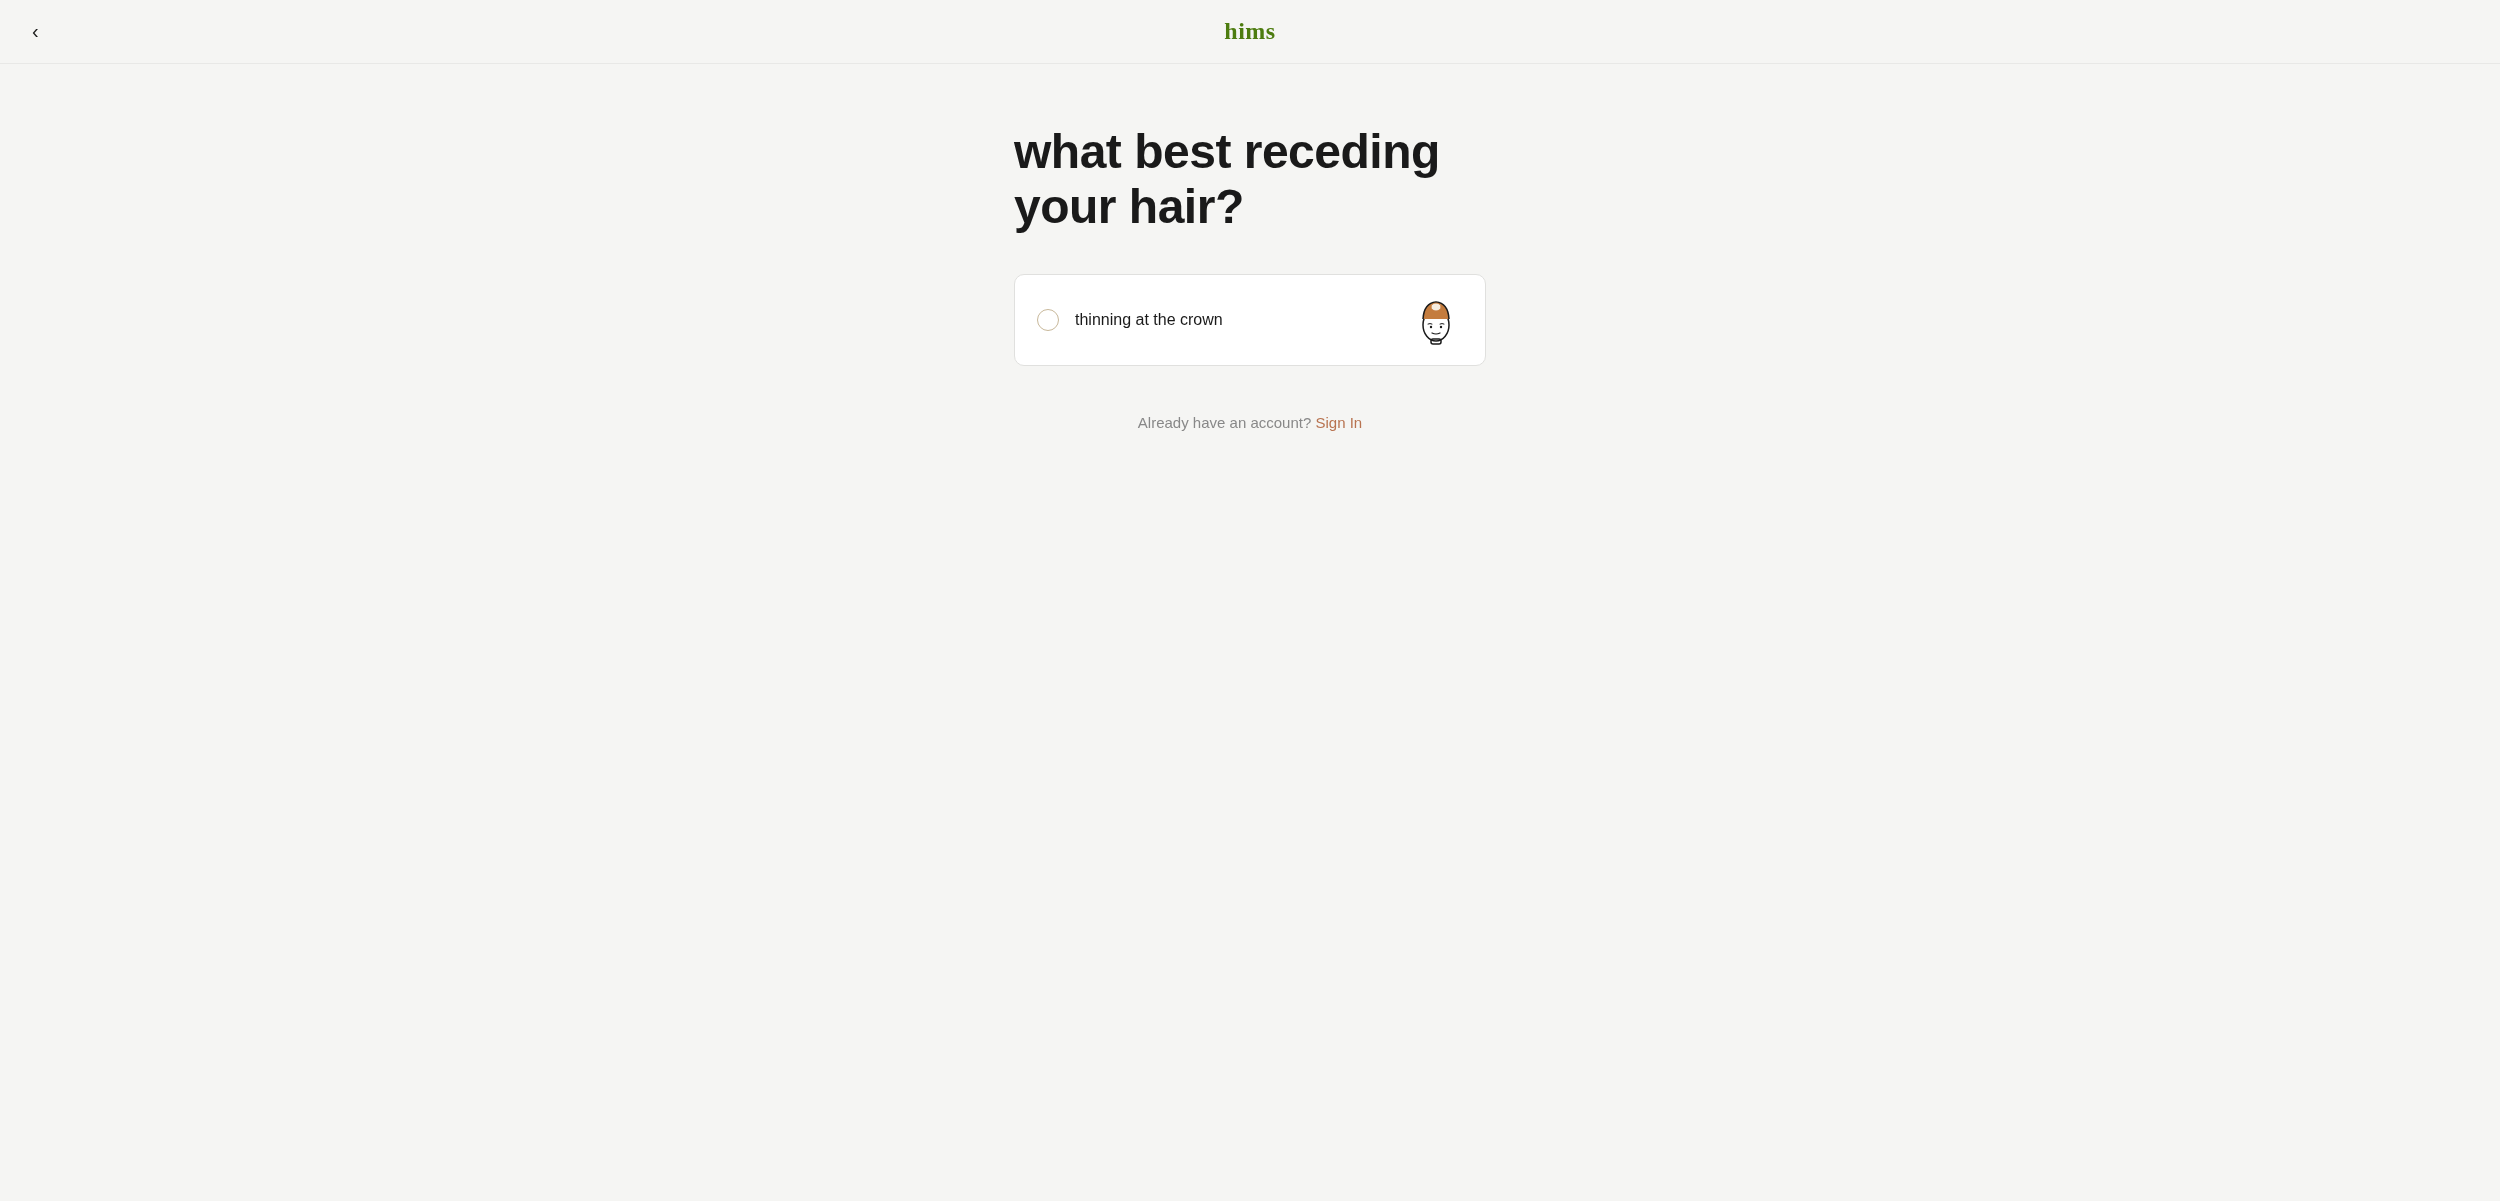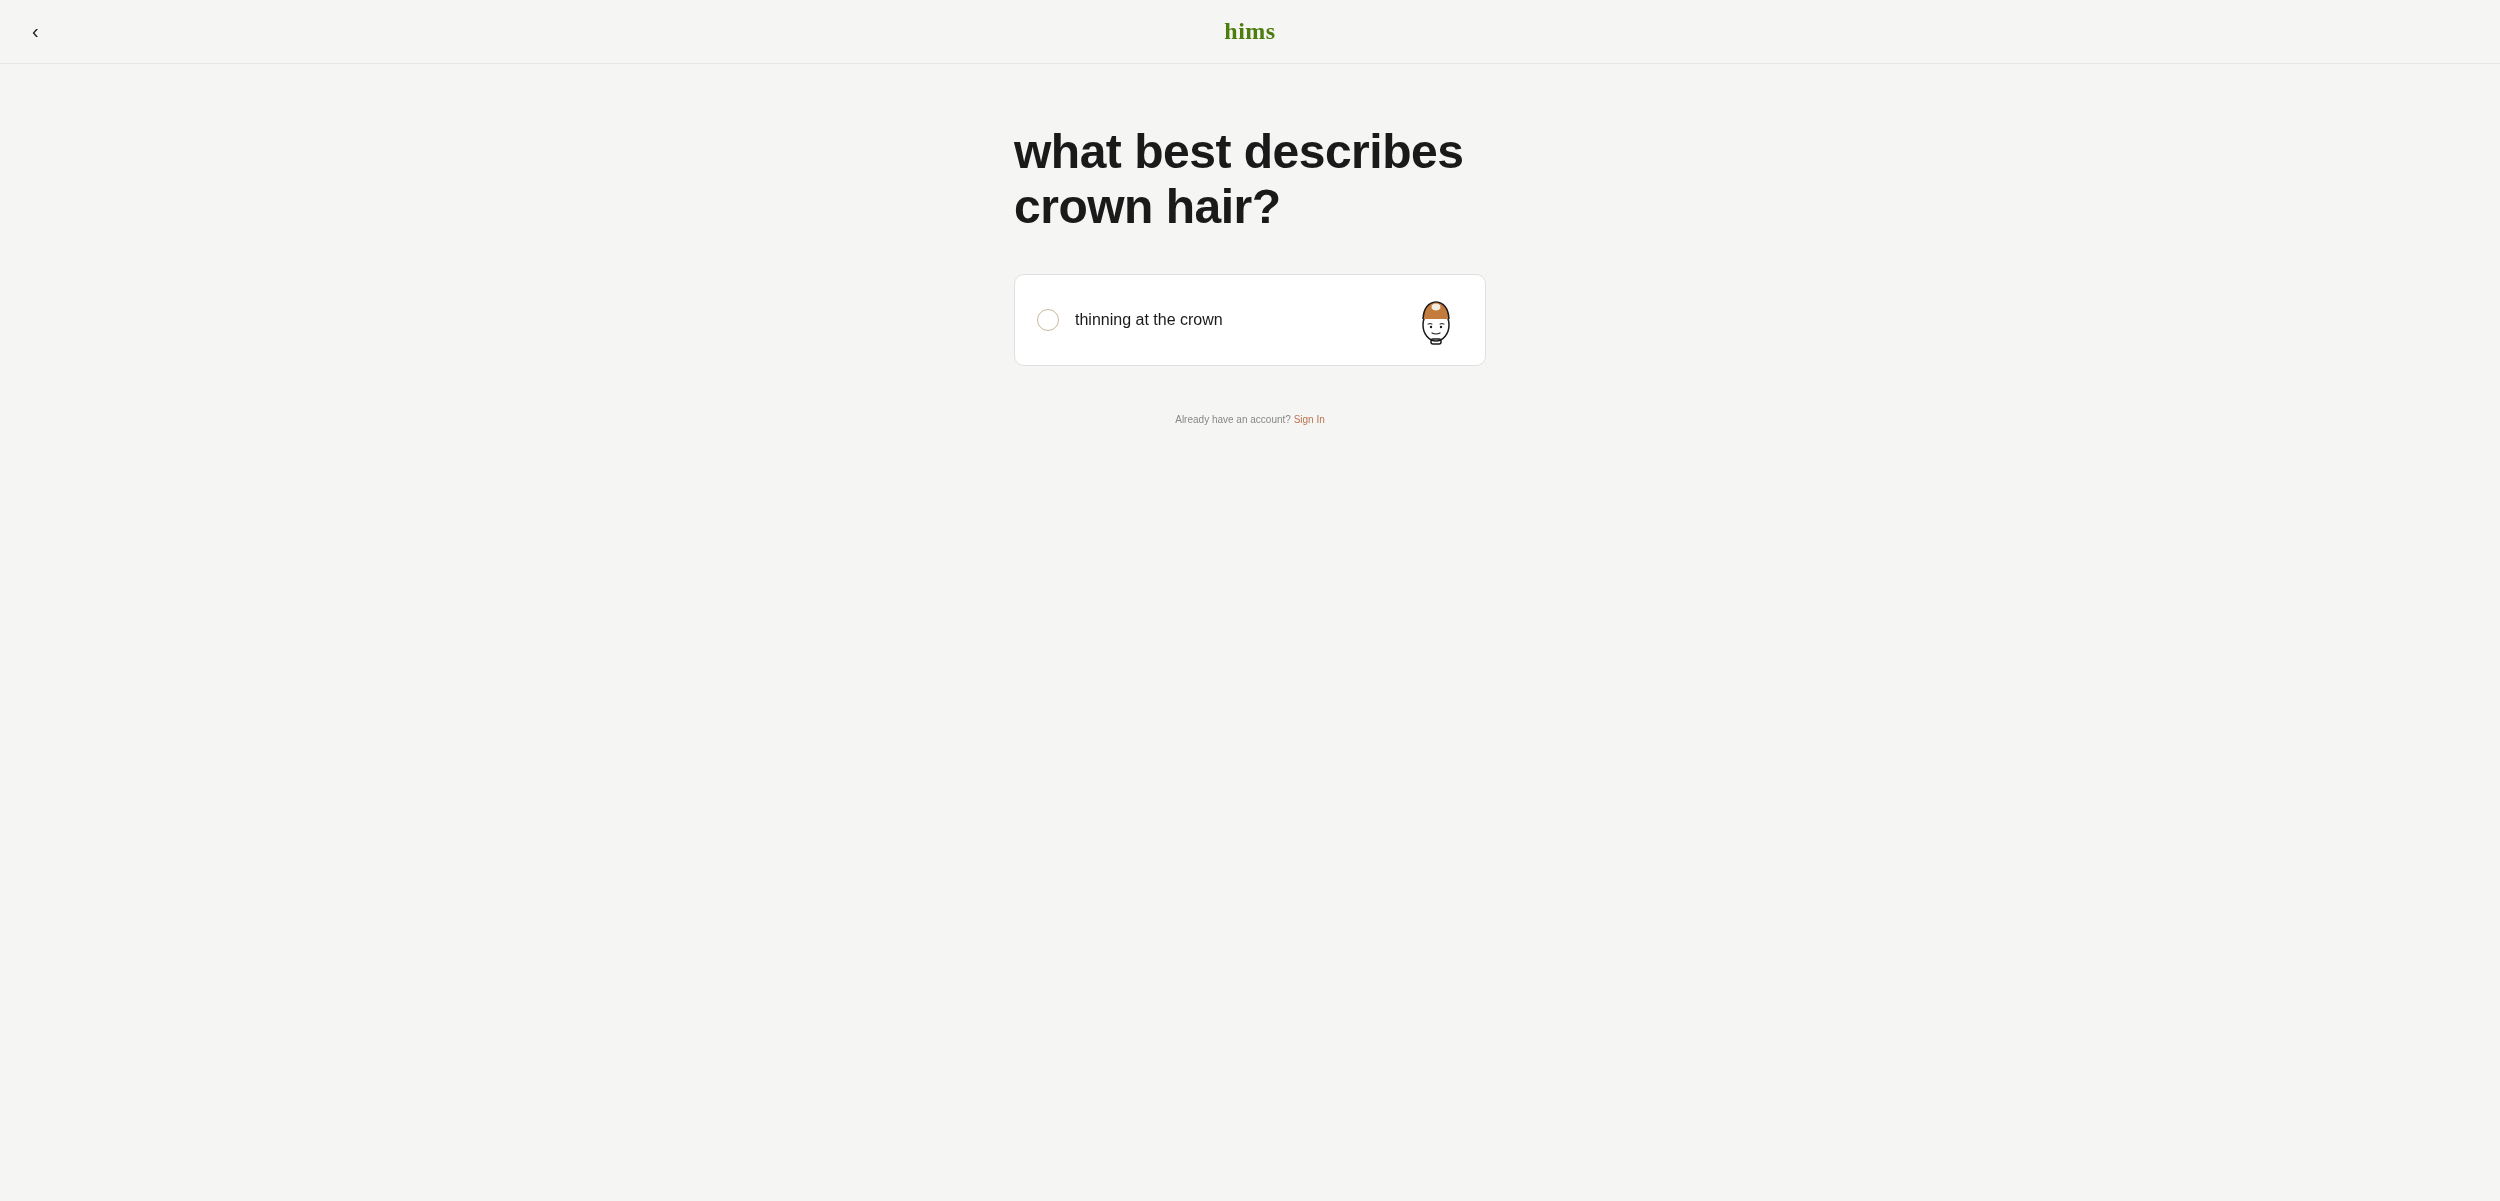--- a/index.html
+++ b/index.html
@@ -102,21 +102,21 @@
 
     .hair-illustration {
       width: 54px;
       height: 54px;
       flex-shrink: 0;
     }
 
     .footer-text {
       text-align: center;
       margin-top: 48px;
-      font-size: 10px;
+      font-size: 15px;
       color: #888;
     }
 
     .sign-in-link {
       color: #b87350;
       text-decoration: none;
       cursor: pointer;
     }
 
     
@@ -125,21 +125,21 @@
 <body>
 
 <header class="header">
   <button class="back-button">
     <span>‹</span>
   </button>
   <span class="logo">hims</span>
 </header>
 
 <main class="main-content">
-  <h1 class="question-title">what best describes crown hair?</h1>
+  <h1 class="question-title">what best receding your hair?</h1>
 
   <div class="options-list">
 
 
     <div class="option-card">
       <div class="option-left">
         <div class="radio-circle"></div>
         <span class="option-label">thinning at the crown</span>
       </div>
       <svg class="hair-illustration" viewBox="0 0 54 54" xmlns="http://www.w3.org/2000/svg">

